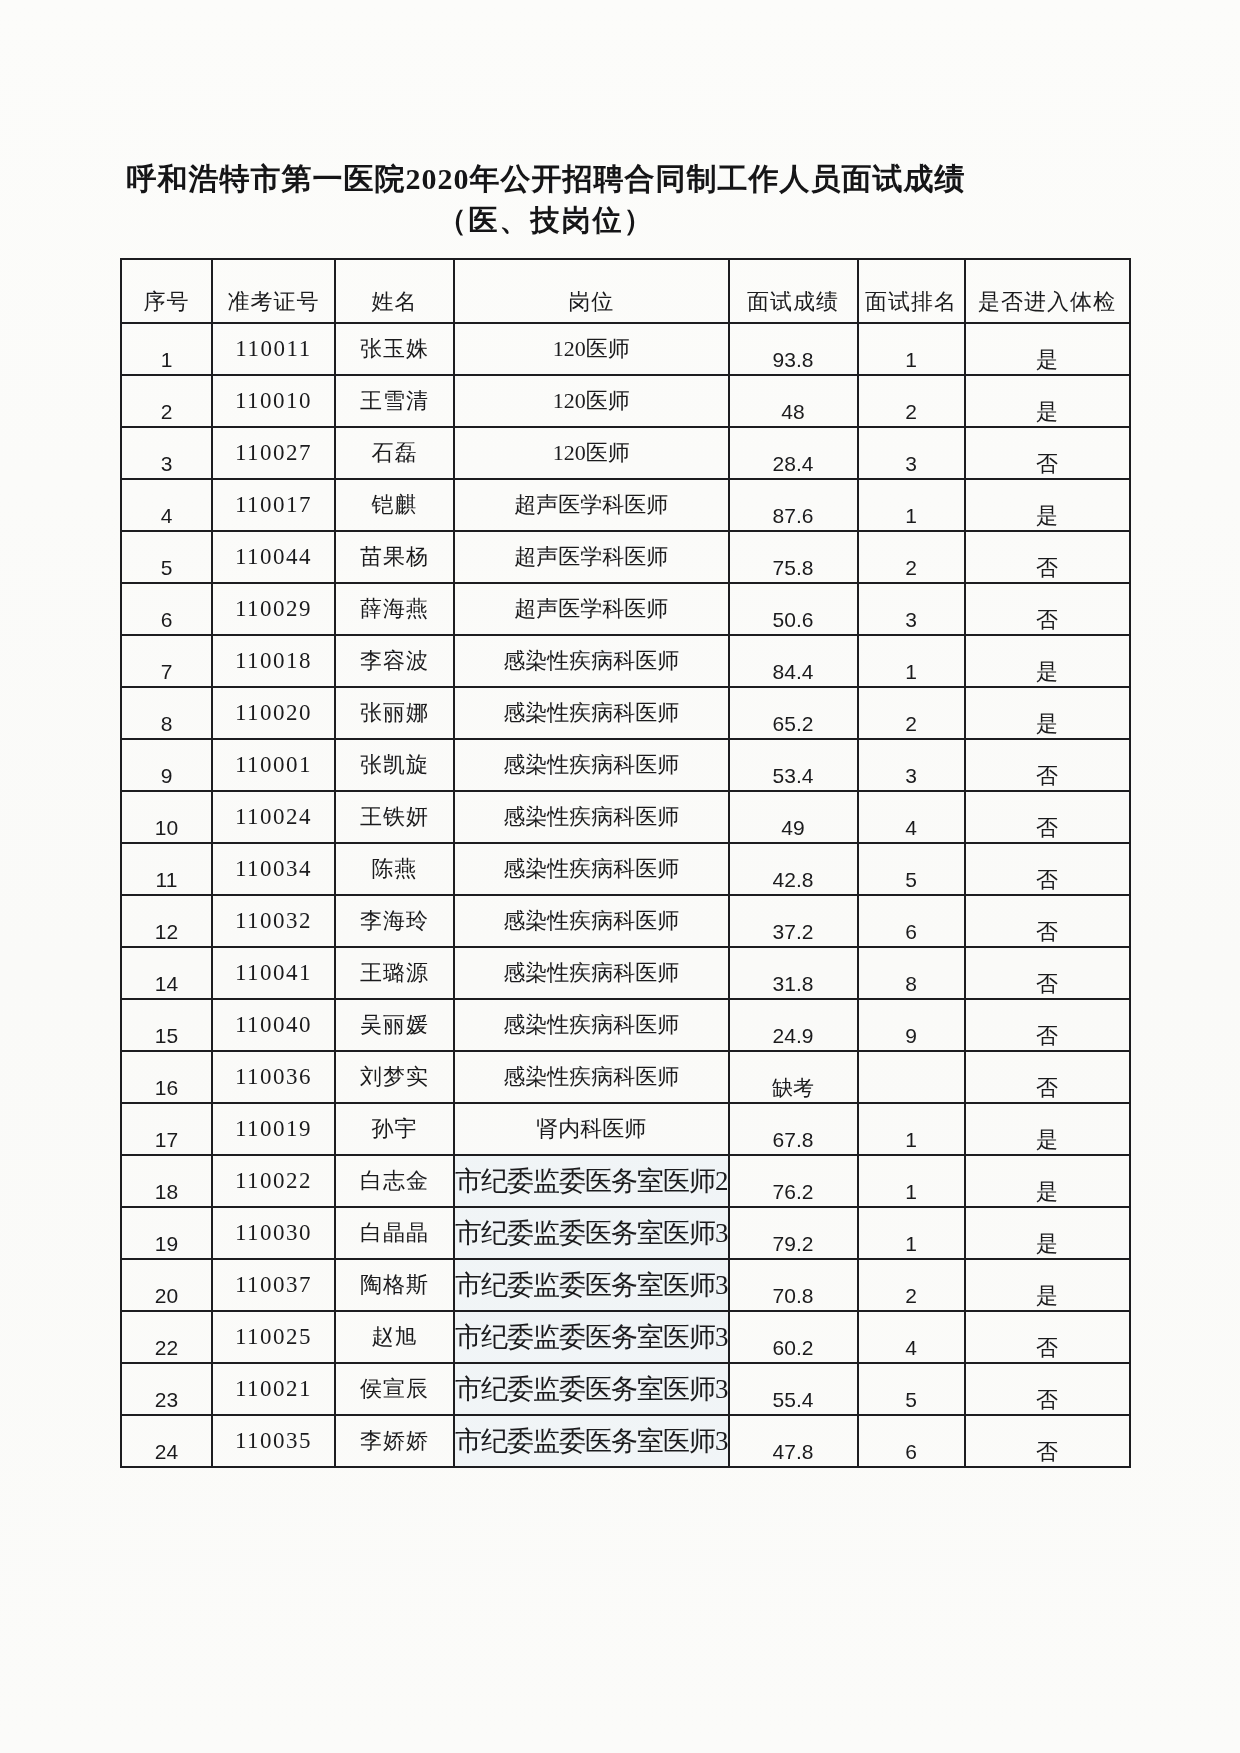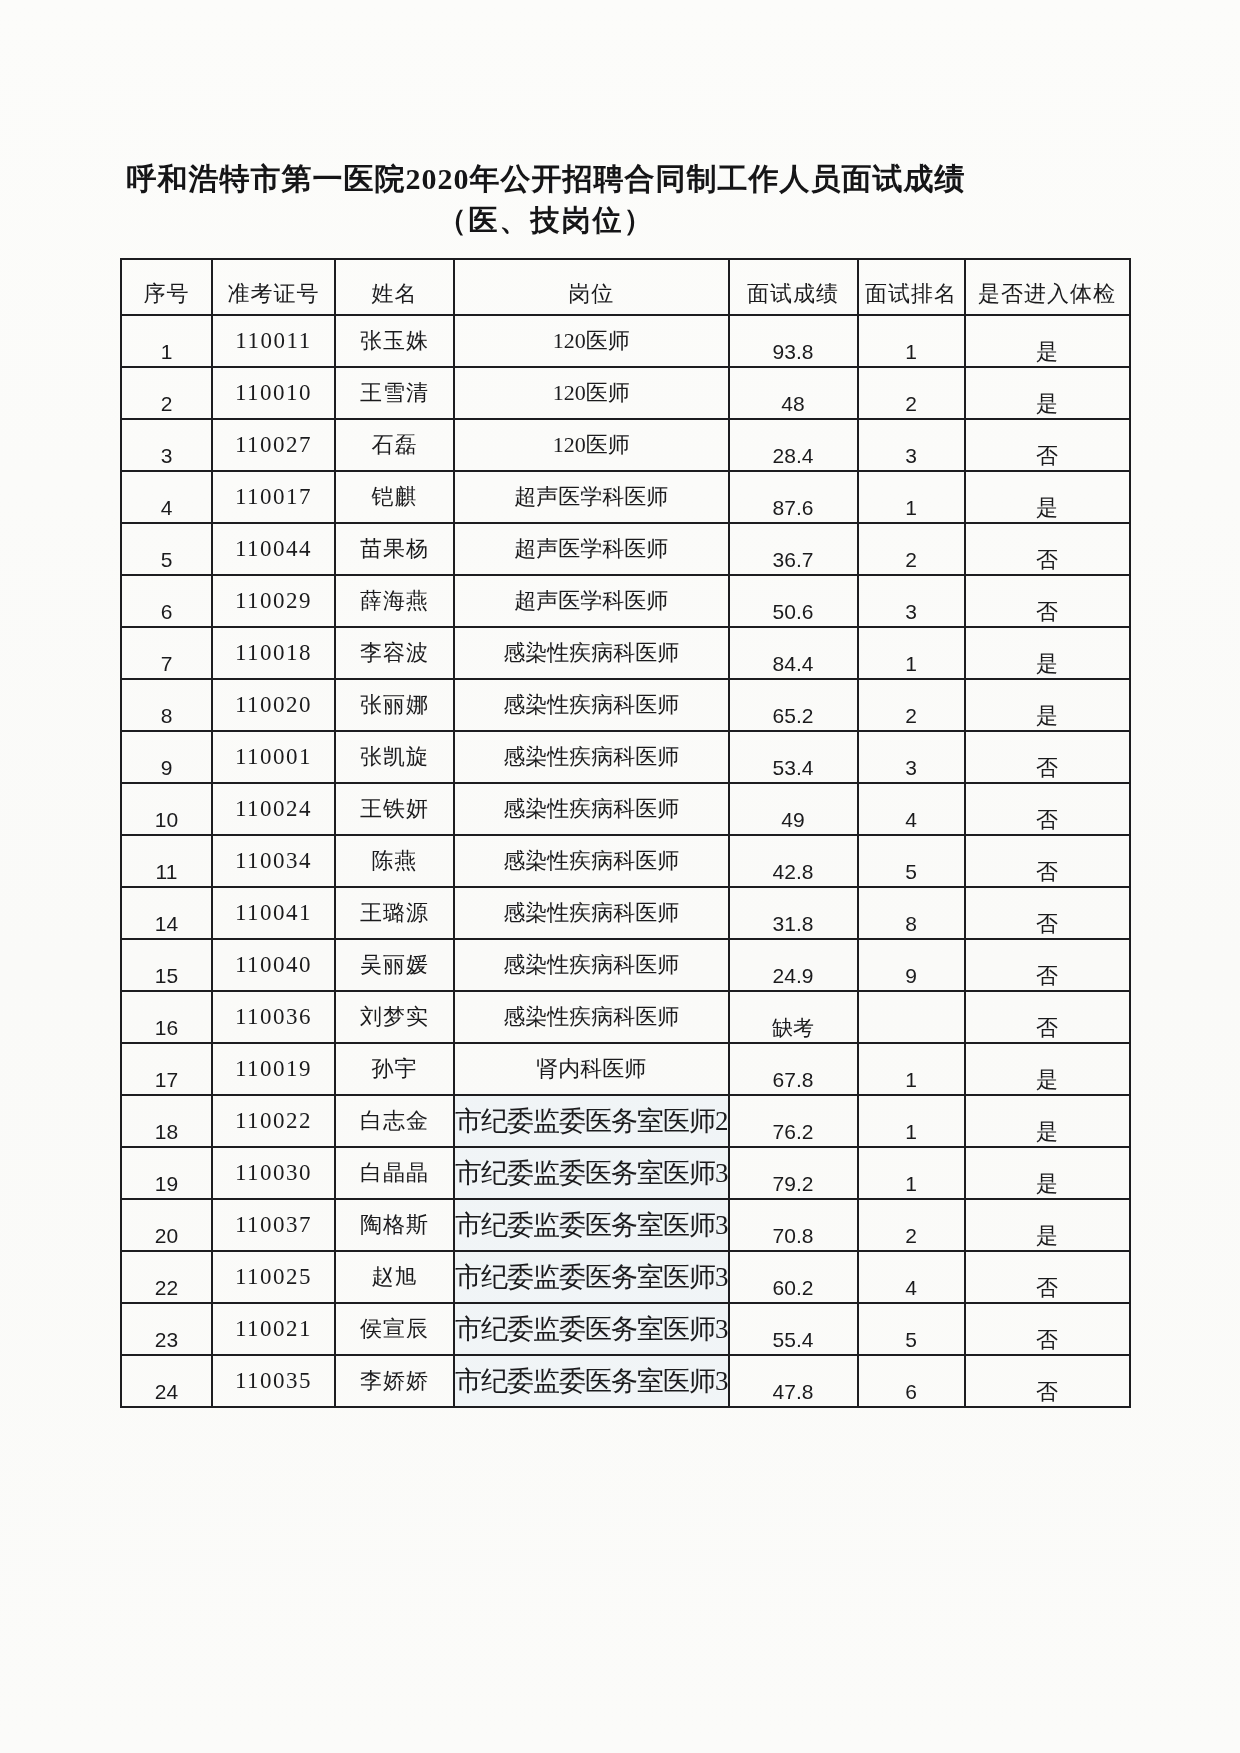--- a/index.html
+++ b/index.html
@@ -45,21 +45,21 @@
     top: 258px;
     border-collapse: collapse;
     table-layout: fixed;
   }
   table.results th,
   table.results td {
     border: 2px solid #1d1d20;
     overflow: hidden;
   }
   thead tr {
-    height: 56px;
+    height: 64px;
   }
   thead th {
     vertical-align: bottom;
     padding: 0 0 5px 0;
     font-weight: normal;
     font-size: 22px;
     letter-spacing: 1px;
     text-align: center;
     border-bottom-width: 3px;
     white-space: nowrap;
@@ -171,21 +171,21 @@
           <td class="c-position"><span>超声医学科医师</span></td>
           <td class="c-score low"><span>87.6</span></td>
           <td class="c-rank low"><span>1</span></td>
           <td class="c-physical low"><span>是</span></td>
         </tr>
         <tr>
           <td class="c-no low"><span>5</span></td>
           <td class="c-ticket"><span>110044</span></td>
           <td class="c-name"><span>苗果杨</span></td>
           <td class="c-position"><span>超声医学科医师</span></td>
-          <td class="c-score low"><span>36.7</span></td>
+          <td class="c-score low"><span>75.8</span></td>
           <td class="c-rank low"><span>2</span></td>
           <td class="c-physical low"><span>否</span></td>
         </tr>
         <tr>
           <td class="c-no low"><span>6</span></td>
           <td class="c-ticket"><span>110029</span></td>
           <td class="c-name"><span>薛海燕</span></td>
           <td class="c-position"><span>超声医学科医师</span></td>
           <td class="c-score low"><span>50.6</span></td>
           <td class="c-rank low"><span>3</span></td>
@@ -230,20 +230,29 @@
         <tr>
           <td class="c-no low"><span>11</span></td>
           <td class="c-ticket"><span>110034</span></td>
           <td class="c-name"><span>陈燕</span></td>
           <td class="c-position"><span>感染性疾病科医师</span></td>
           <td class="c-score low"><span>42.8</span></td>
           <td class="c-rank low"><span>5</span></td>
           <td class="c-physical low"><span>否</span></td>
         </tr>
         <tr>
+          <td class="c-no low"><span>12</span></td>
+          <td class="c-ticket"><span>110032</span></td>
+          <td class="c-name"><span>李海玲</span></td>
+          <td class="c-position"><span>感染性疾病科医师</span></td>
+          <td class="c-score low"><span>37.2</span></td>
+          <td class="c-rank low"><span>6</span></td>
+          <td class="c-physical low"><span>否</span></td>
+        </tr>
+        <tr>
           <td class="c-no low"><span>14</span></td>
           <td class="c-ticket"><span>110041</span></td>
           <td class="c-name"><span>王璐源</span></td>
           <td class="c-position"><span>感染性疾病科医师</span></td>
           <td class="c-score low"><span>31.8</span></td>
           <td class="c-rank low"><span>8</span></td>
           <td class="c-physical low"><span>否</span></td>
         </tr>
         <tr>
           <td class="c-no low"><span>15</span></td>

